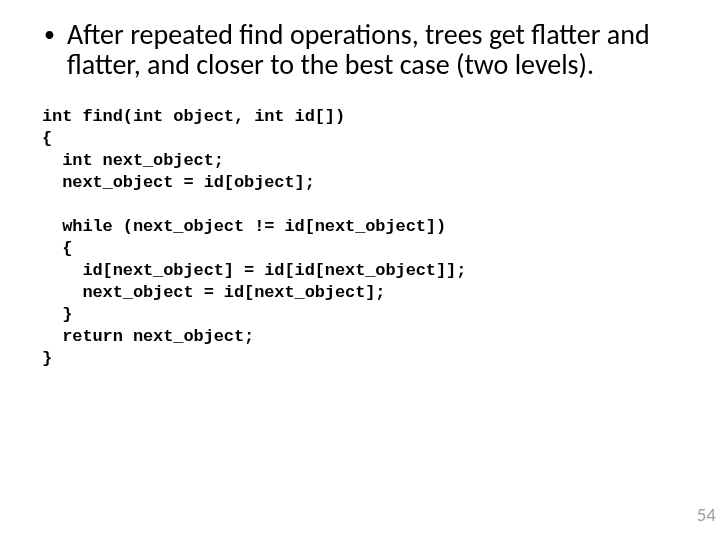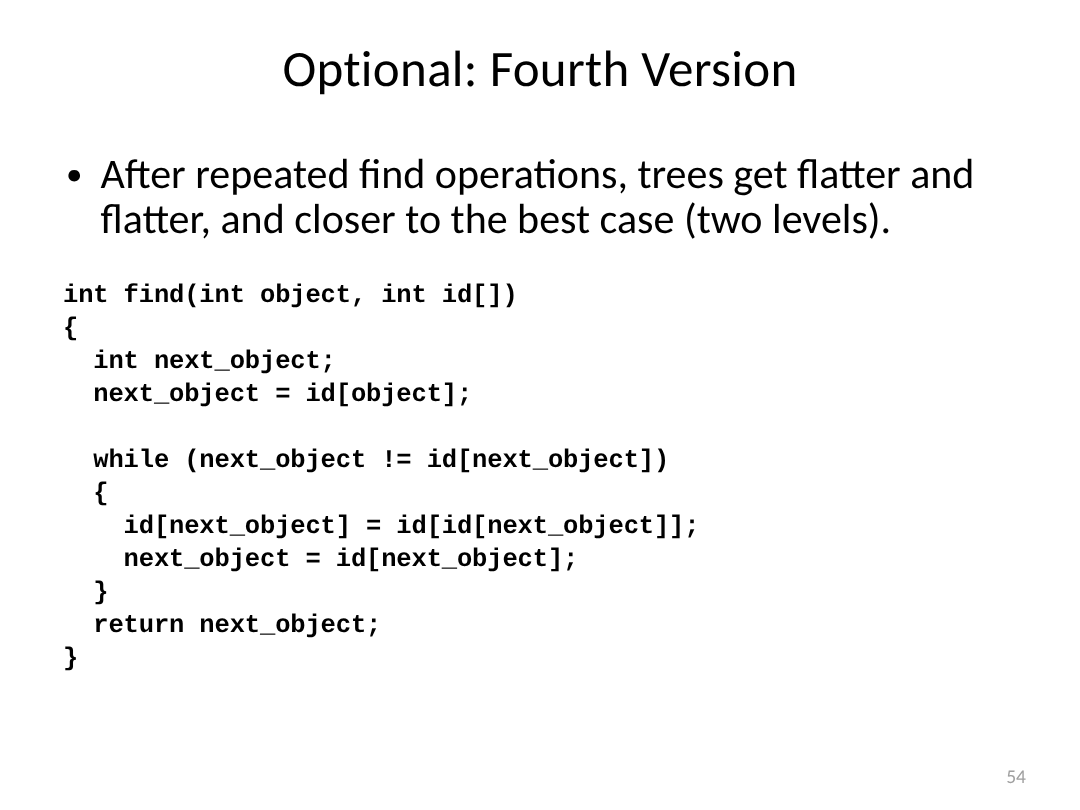--- a/index.html
+++ b/index.html
@@ -48,30 +48,29 @@
       font-size: 17px;
       font-weight: bold;
       white-space: pre;
       line-height: 22px;
       padding-left: 2px;
       letter-spacing: -0.1px;
     }
     .page-num {
       position: absolute;
       bottom: 14px;
-      right: 36px;
-      font-size: 13px;
+      right: 4px;
+      font-size: 19px;
       color: #a0a0a0;
     }
   </style>
 </head>
 <body>
 
 <div class="slide">
-  <h1 class="title">Optional: Fourth Version</h1>
 
   <div class="bullet-wrap">
     <span class="bullet-dot">•</span>
     <span class="bullet-text">After repeated find operations, trees get flatter and flatter, and closer to the best case (two levels).</span>
   </div>
 
   <div class="code-block">int find(int object, int id[])
 {
   int next_object;
   next_object = id[object];

